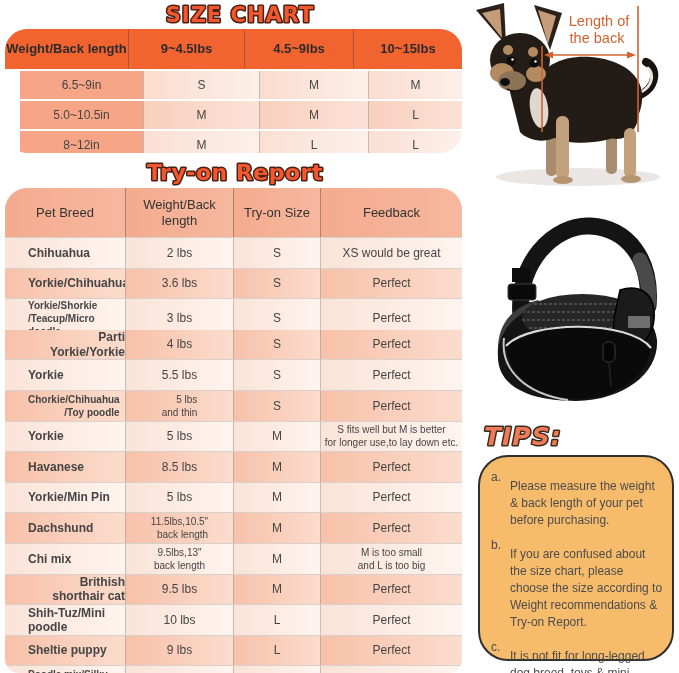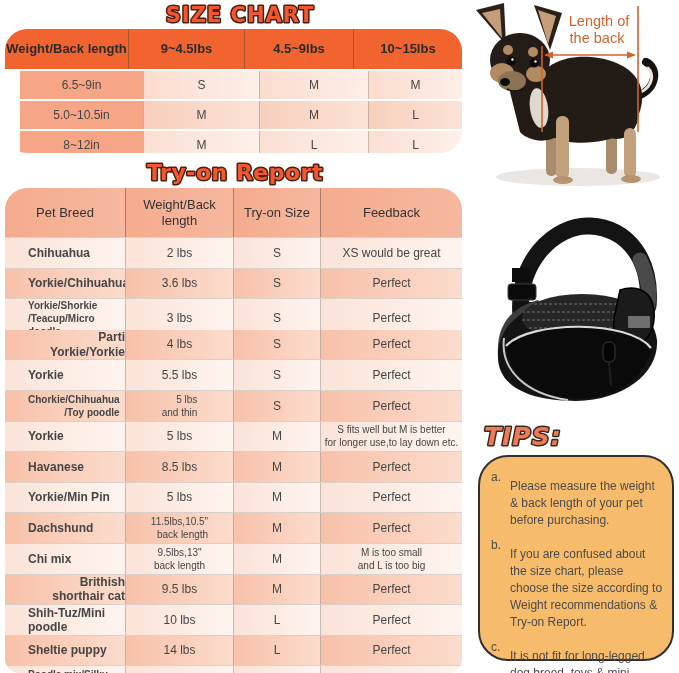--- a/index.html
+++ b/index.html
@@ -171,21 +171,21 @@
       <div class="td">Perfect</div>
     </div>
     <div class="tr light">
       <div class="td breed">Shih-Tuz/Mini poodle</div>
       <div class="td">10 lbs</div>
       <div class="td">L</div>
       <div class="td">Perfect</div>
     </div>
     <div class="tr dark">
       <div class="td breed">Sheltie puppy</div>
-      <div class="td">14 lbs</div>
+      <div class="td">9 lbs</div>
       <div class="td">L</div>
       <div class="td">Perfect</div>
     </div>
     <div class="tr light">
       <div class="td breed multiline">Poodle mix/Silky
 Terrior</div>
       <div class="td">14 lbs</div>
       <div class="td">L</div>
       <div class="td">Perfect</div>
     </div>

